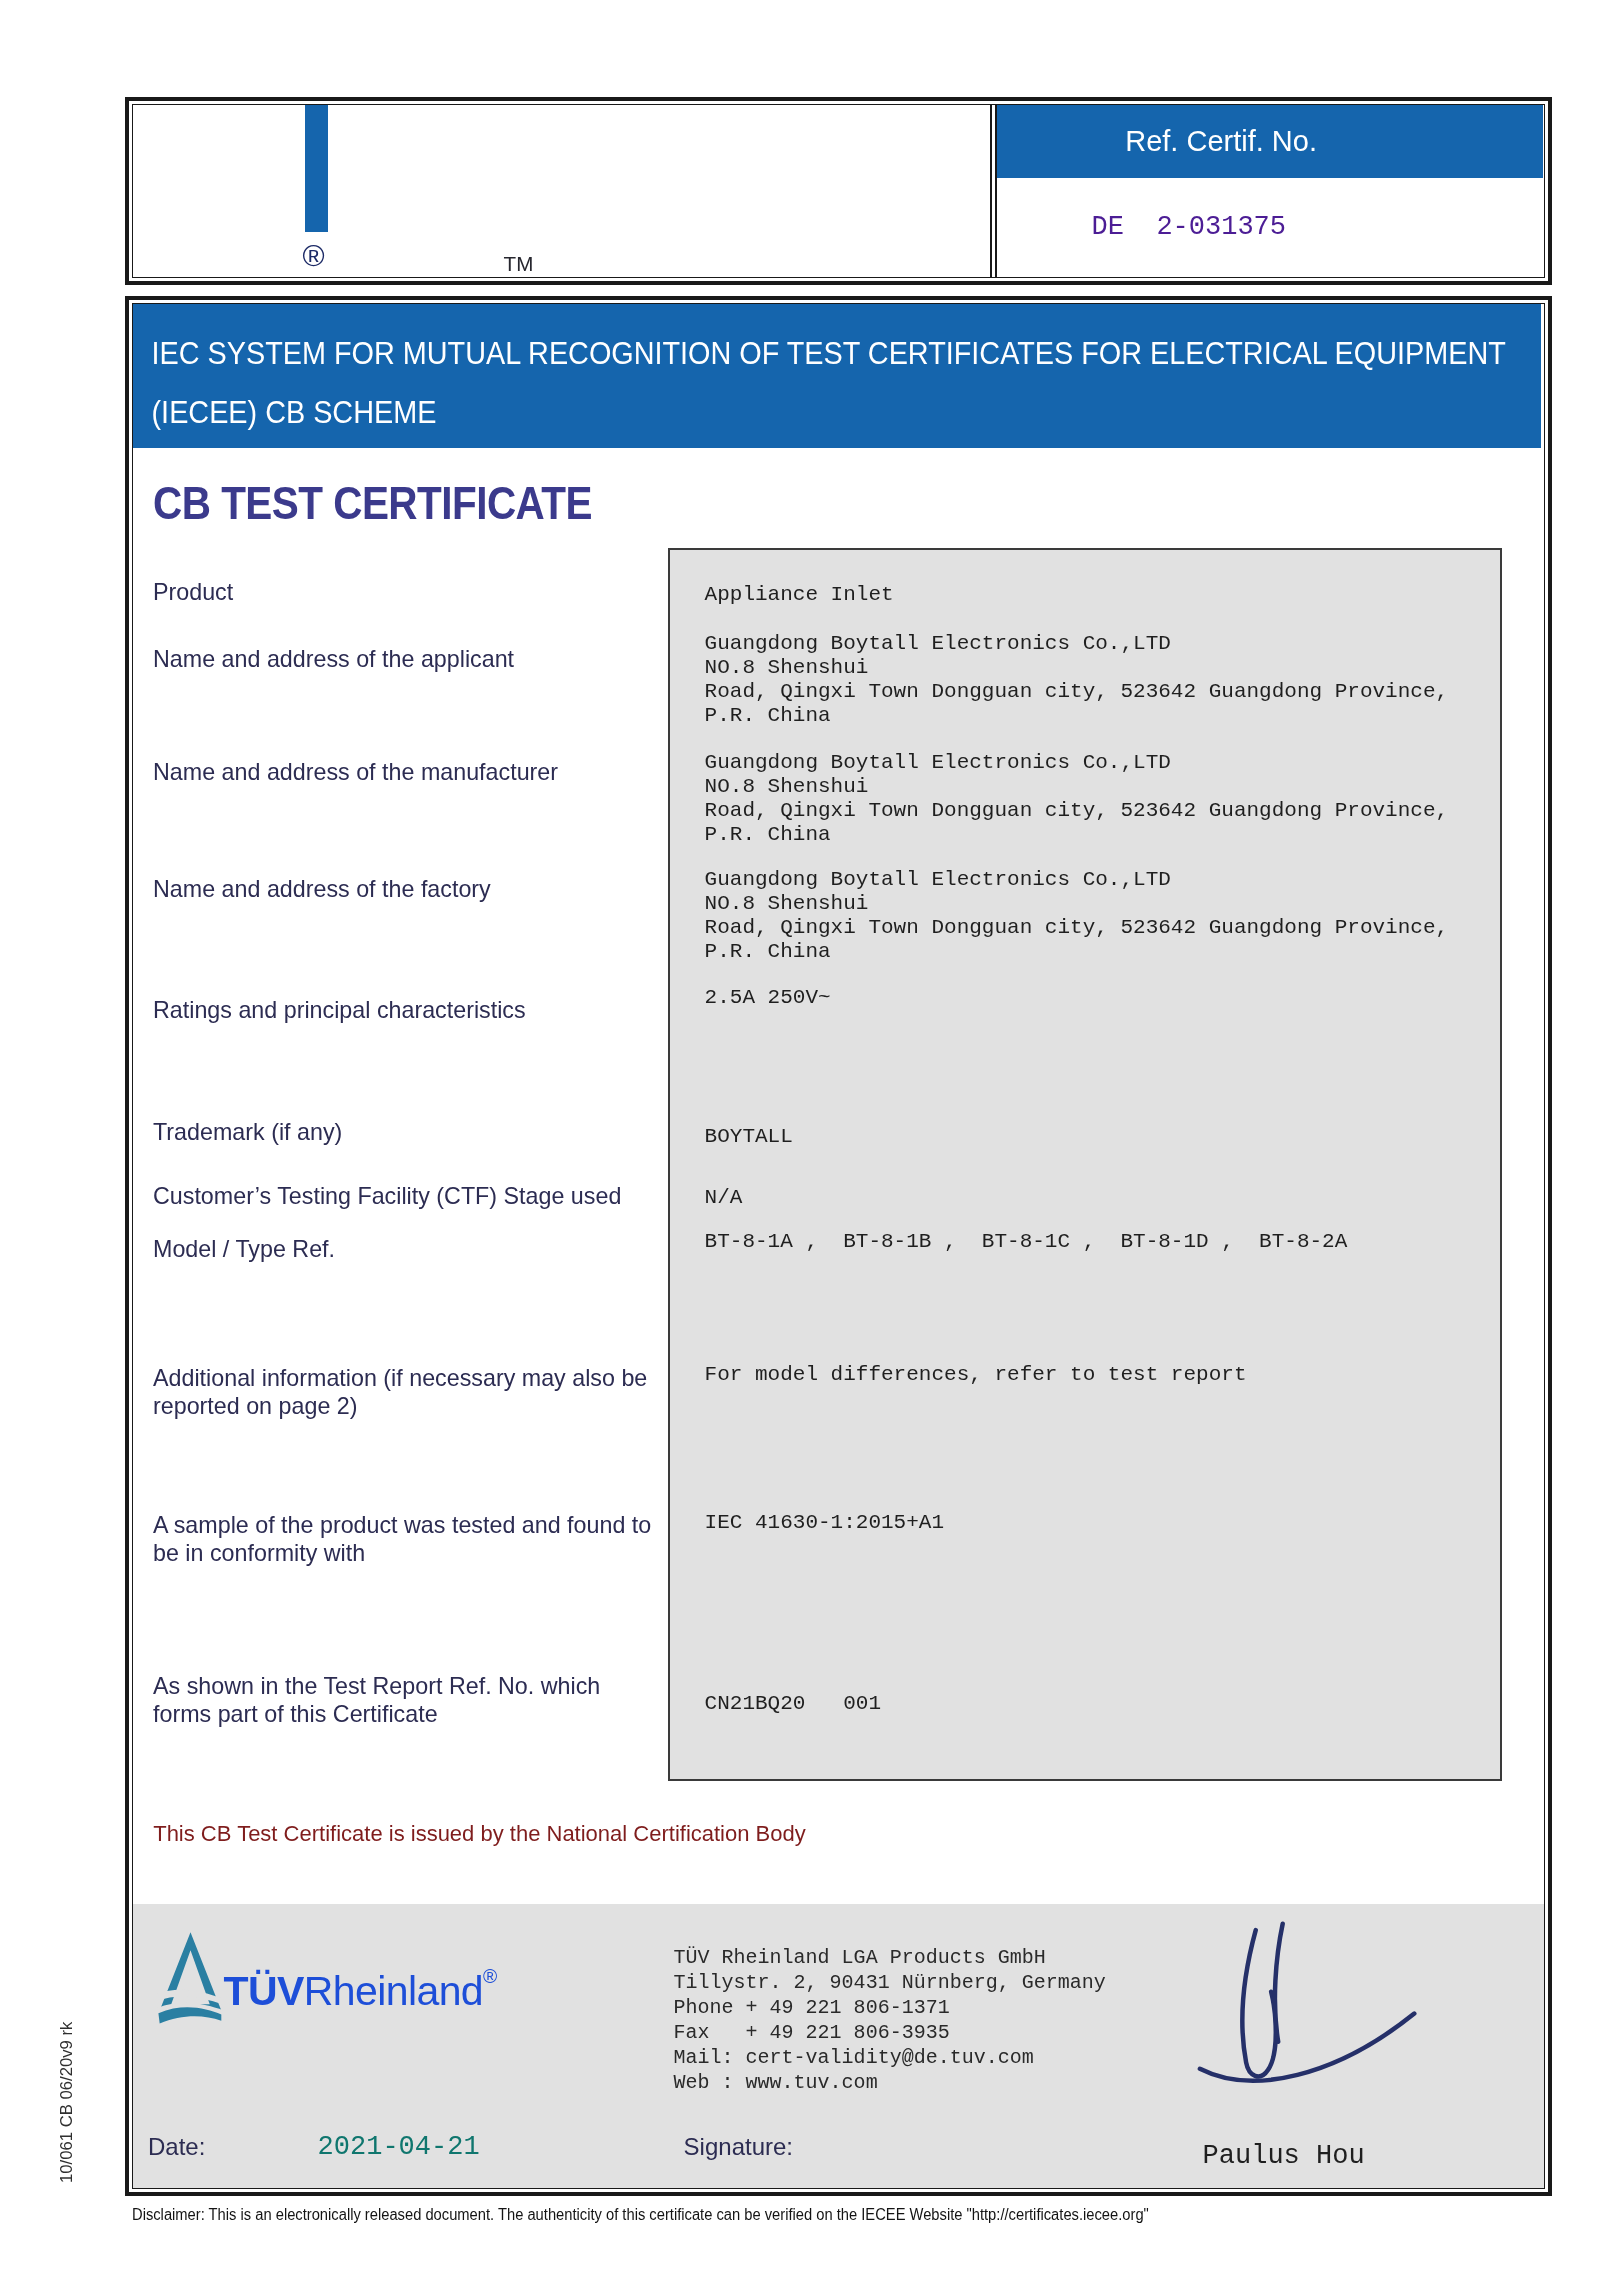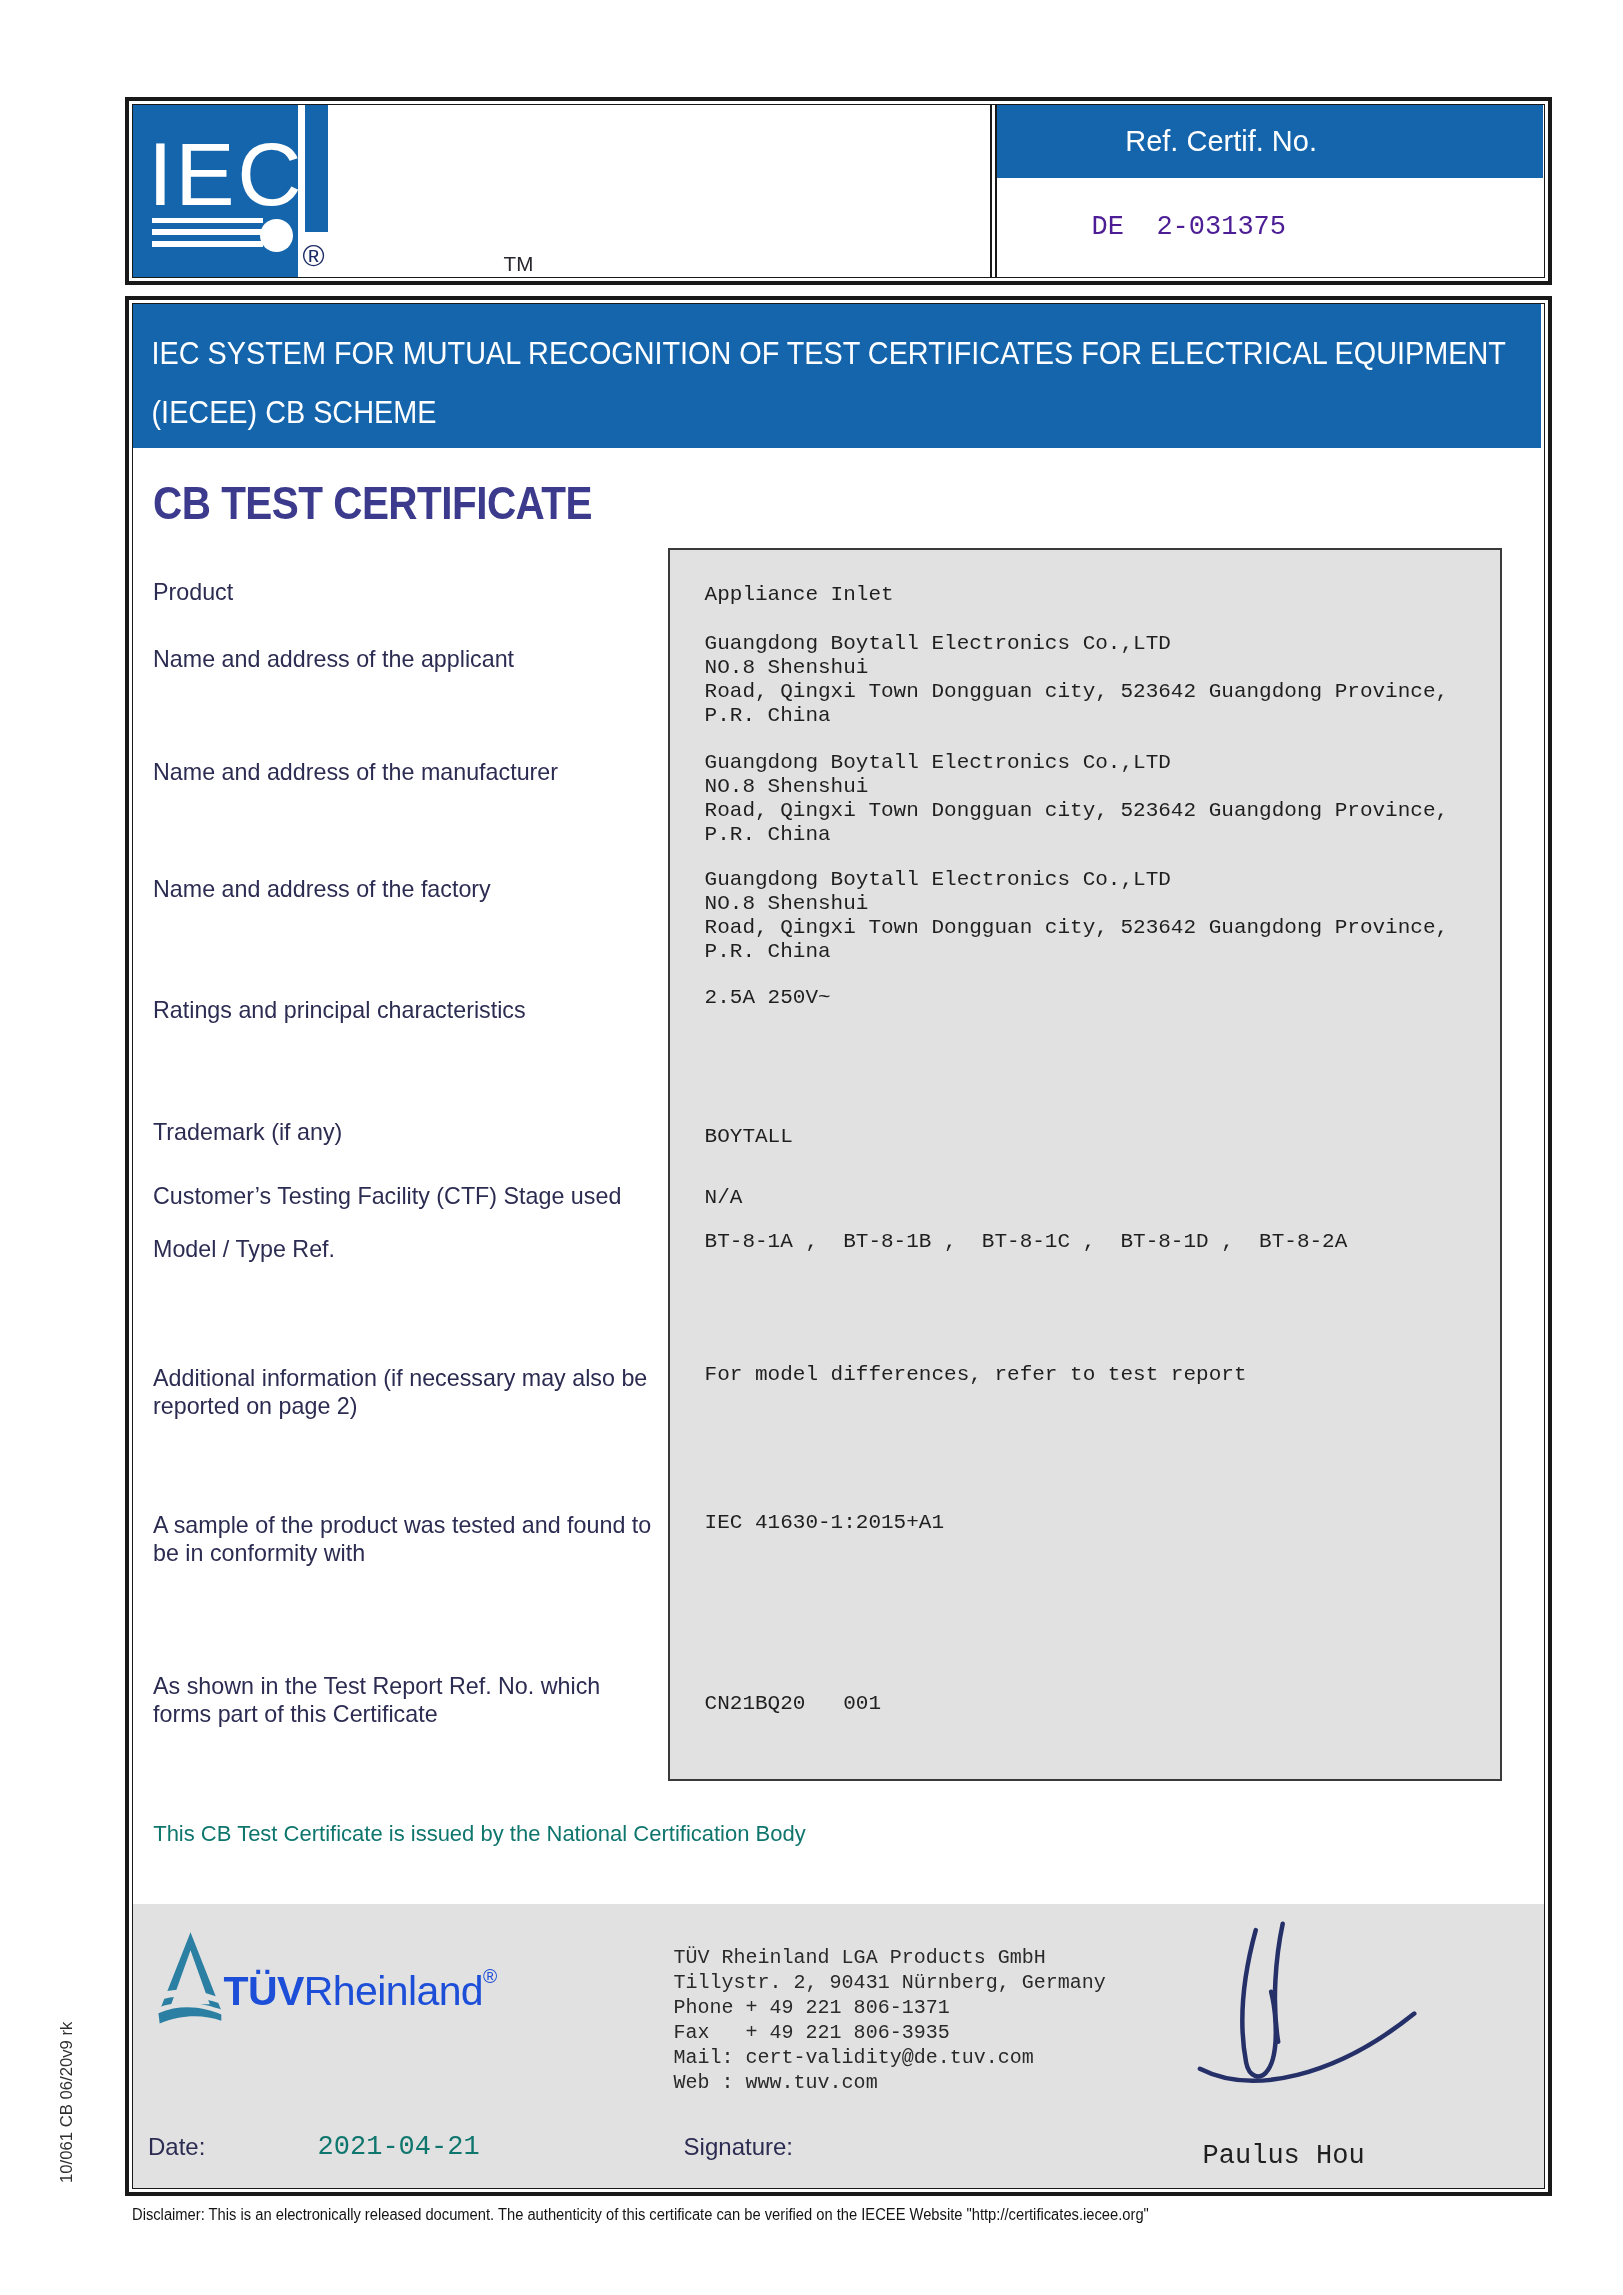--- a/index.html
+++ b/index.html
@@ -40,21 +40,21 @@
   .banner-text { padding:20.6px 0 0 20.6px; color:#ffffff; font-size:32px; line-height:59px;
     transform:scaleX(0.90); transform-origin:left top; white-space:nowrap; }
   .title { position:absolute; left:20.6px; top:172px; margin:0; color:#3b3a8c; font-size:46px; font-weight:bold;
     letter-spacing:-0.6px; transform:scaleX(0.88); transform-origin:left; white-space:nowrap; }
   .field-label { position:absolute; left:20.6px; width:515px; color:#2c2c52; font-size:24px; line-height:28px;
     transform:scaleX(0.97); transform-origin:left top; }
   .values-box { position:absolute; left:535px; top:244px; width:834px; height:1233px;
     background:#e1e1e1; border:2.6px solid #3a3a3a; box-sizing:border-box; }
   .field-value { position:absolute; left:35px; font-family:Liberation Mono, monospace; font-size:21px;
     line-height:24px; color:#1f1f1f; white-space:pre; }
-  .statement { position:absolute; left:20.6px; top:1517px; color:#0f766e; font-size:22px; }
+  .statement { position:absolute; left:20.6px; top:1517px; color:#7f1d1d; font-size:22px; }
 
   
   .footer-band { position:absolute; left:0; right:0; bottom:0; height:284px; background:#e1e1e1; }
   .tuv-logo-svg { position:absolute; left:24.5px; top:27px; }
   .tuv-wordmark { position:absolute; left:91px; top:62px; color:#1d4ed8; font-size:41px; white-space:nowrap; }
   .tuv-wordmark .b { font-weight:bold; letter-spacing:-0.6px; }
   .tuv-wordmark .r { font-weight:400; letter-spacing:-0.6px; }
   .tuv-wordmark .reg { font-size:19.3px; vertical-align:22px; }
   .tuv-address { position:absolute; left:541px; top:41px; font-family:"Liberation Mono", monospace;
     font-size:20px; line-height:25px; color:#2a2a2a; white-space:pre; }
@@ -71,29 +71,20 @@
     transform:scaleX(0.92); transform-origin:left top; white-space:nowrap; }
 </style>
 </head>
 <body>
 
 <div class="page">
 
   <div class="frame header-box">
     <div class="frame-inner header-inner">
       <div class="logo-cell">
-        <div class="iec-logo">
-          <div class="iec-text">IEC</div>
-          <div class="iec-bars">
-            <i></i>
-              <i></i>
-              <i></i>
-            <span class="iec-dot"></span>
-          </div>
-        </div>
         <div class="iecee-pole"></div>
         <div class="reg-mark">®</div>
         <div class="tm-mark">TM</div>
       </div>
       <div class="ref-cell">
         <div class="ref-head">
           <span>Ref. Certif. No.</span>
         </div>
         <div class="ref-value">DE  2-031375</div>
       </div>

